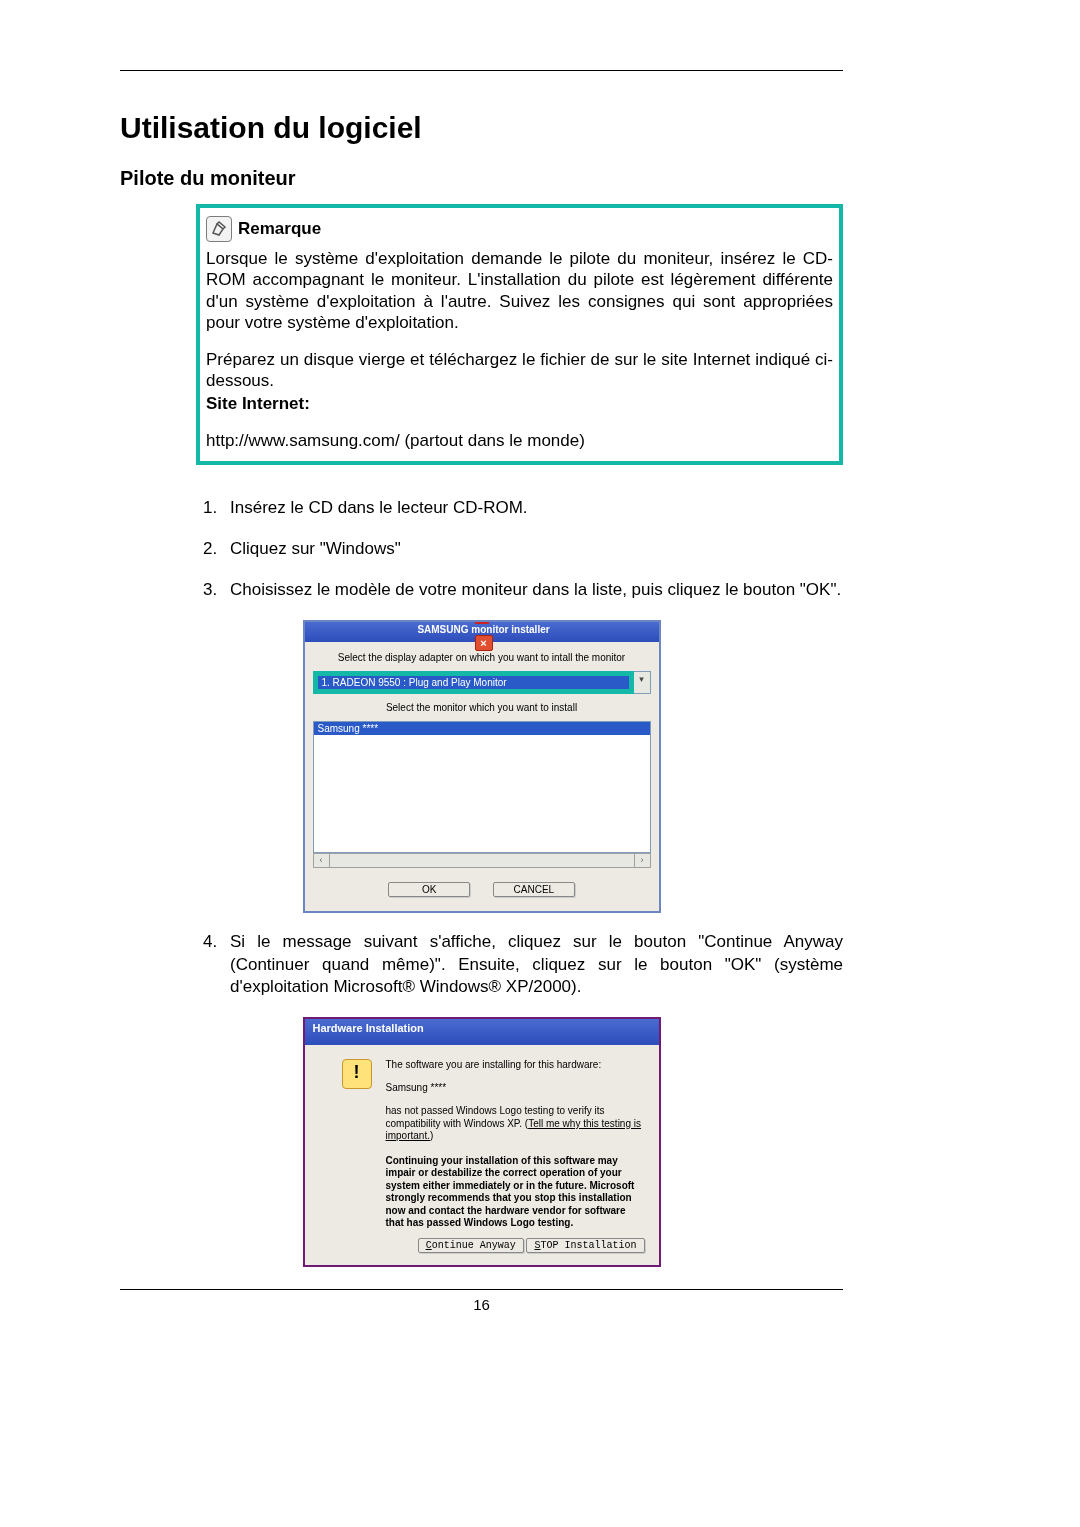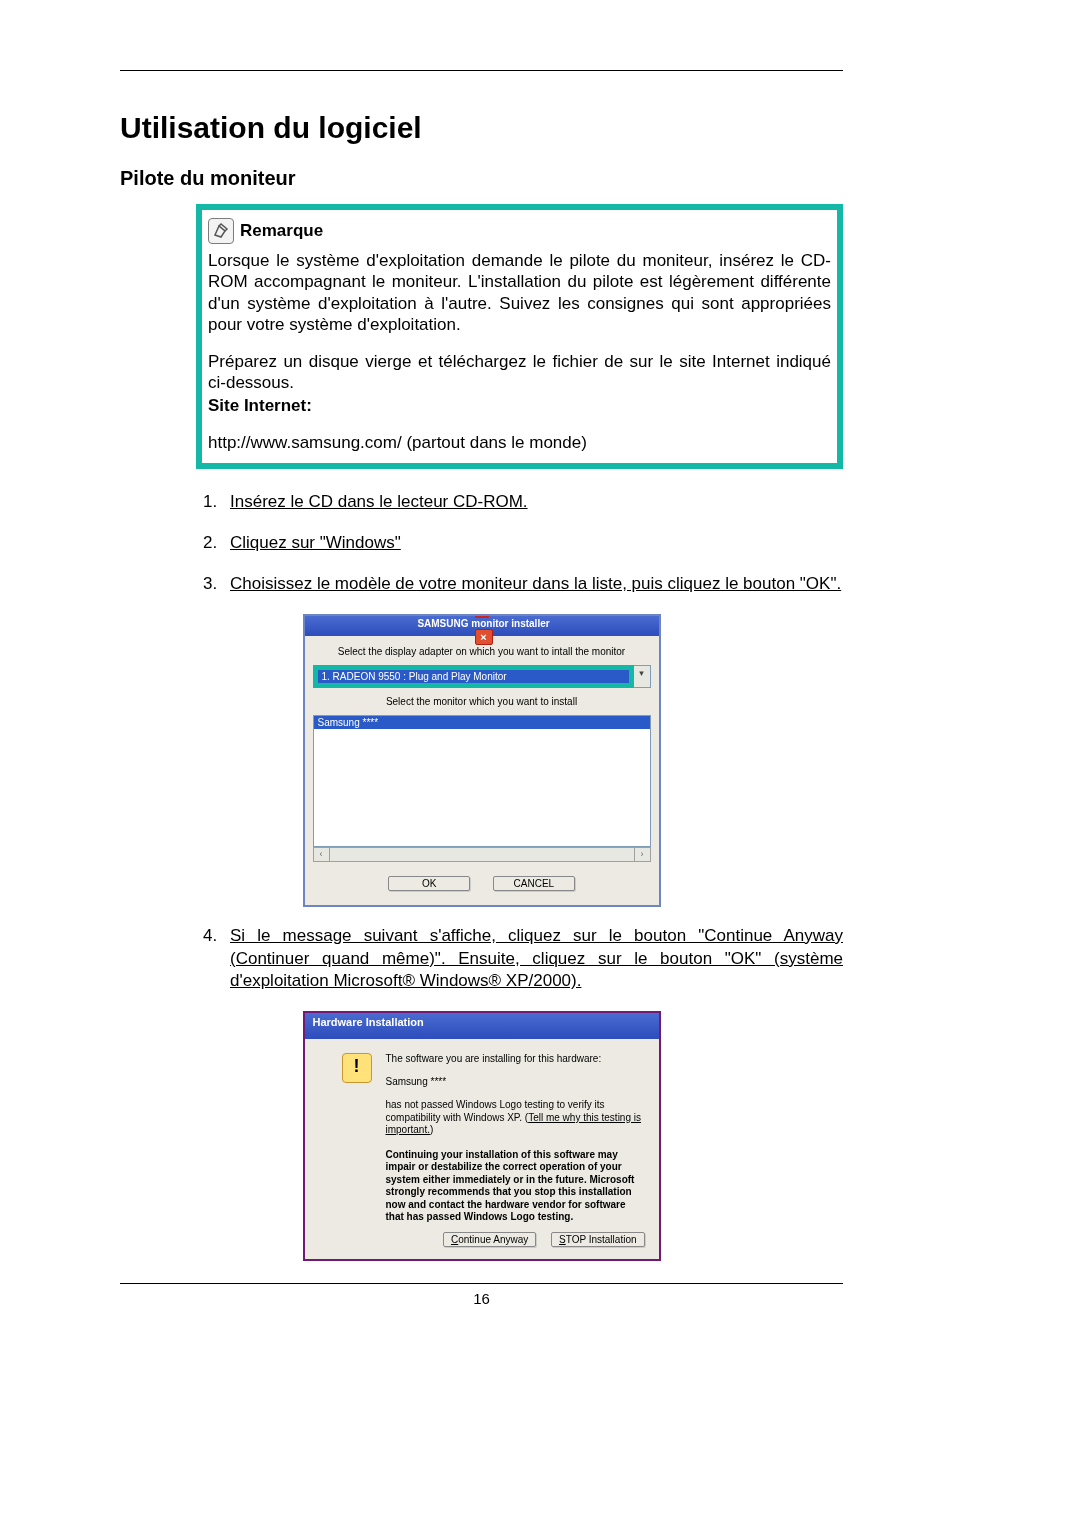--- a/index.html
+++ b/index.html
@@ -26,25 +26,25 @@
     font-size: 30px;
     font-weight: bold;
     margin: 0 0 22px 0;
   }
   h2.subsection {
     font-size: 20px;
     font-weight: bold;
     margin: 0 0 14px 0;
   }
   .note-box {
-    border: 6px solid #14b8a6;
+    border: 4px solid #14b8a6;
     margin-left: 76px;
     margin-right: 0;
     padding: 8px 6px 10px 6px;
-    margin-bottom: 22px;
+    margin-bottom: 32px;
   }
   .note-header {
     display: flex;
     align-items: center;
     margin-bottom: 6px;
   }
   .note-icon-wrap {
     width: 24px;
     height: 24px;
     border: 1px solid #7c7c7c;
@@ -67,21 +67,20 @@
   .note-label {
     font-weight: bold;
     font-size: 17px;
     margin-top: 2px;
   }
   .note-gap { height: 16px; }
   ol.steps {
     font-size: 17px;
     margin: 2px 0 0 66px;
     padding-left: 36px;
-    text-decoration: underline;
   }
   ol.steps > li {
     padding-left: 8px;
     margin-bottom: 18px;
     line-height: 1.35;
     text-align: justify;
   }
 
   
   .installer-dialog {
@@ -250,26 +249,27 @@
   .hw-small { font-size: 10px; line-height: 1.25; }
   .hw-link { text-decoration: underline; }
   .hw-bold { font-weight: bold; }
   .hw-buttons {
     text-align: right;
     padding: 0 14px 12px 14px;
   }
   .hw-btn {
     display: inline-block;
     padding: 1px 7px;
-    margin-left: 12px;
+    margin-left: 0;
     border: 1px solid #888;
     background: #eceae2;
     font-size: 10px;
     border-radius: 2px;
     box-shadow: 1px 1px 0 #ccc;
+    font-family: Liberation Mono, monospace;
   }
   .hw-btn .ul { text-decoration: underline; }
 
   .pagenum {
     text-align: center;
     font-size: 15px;
     margin-top: 6px;
   }
 </style>
 </head>

